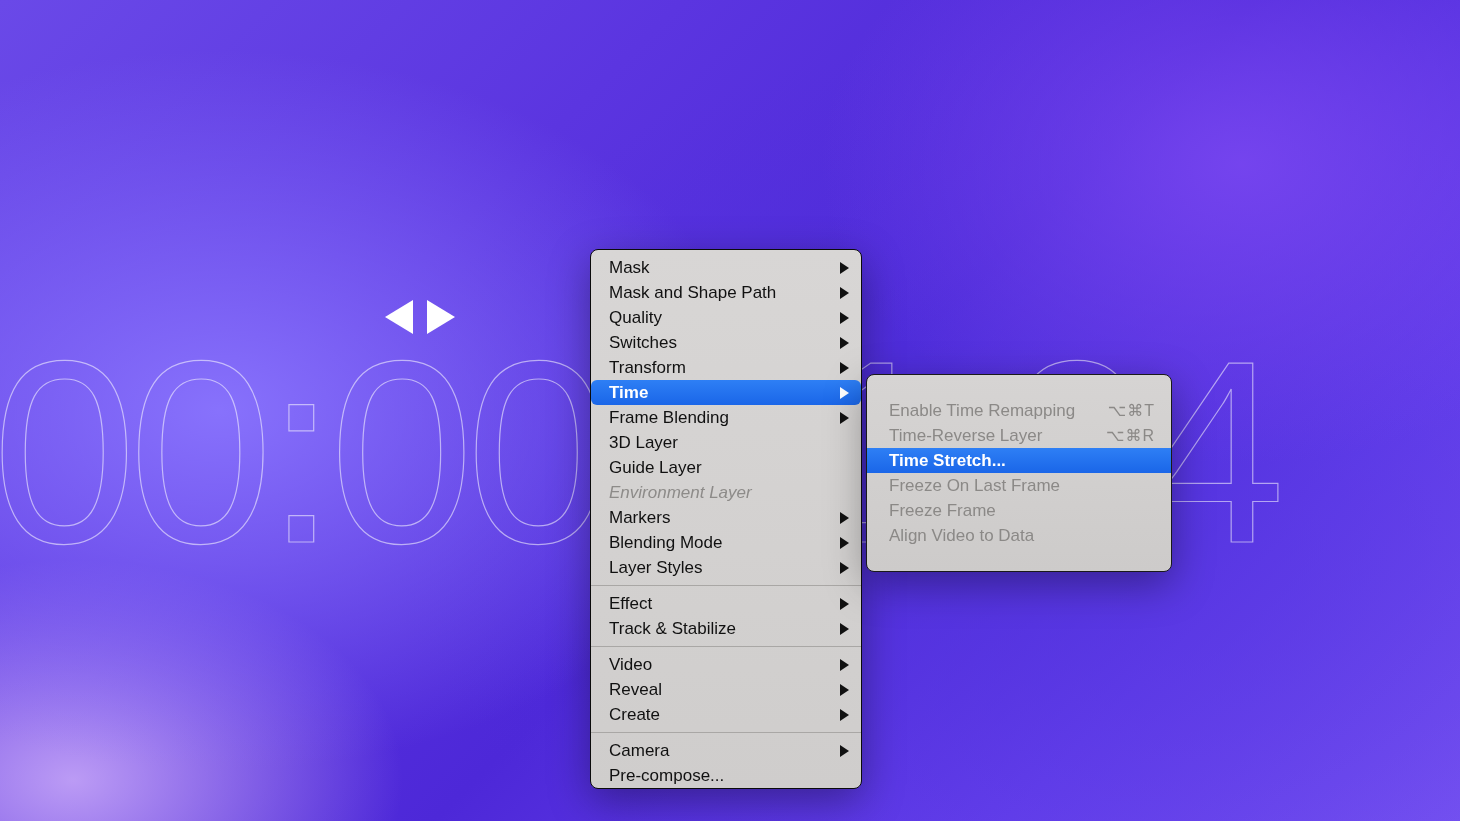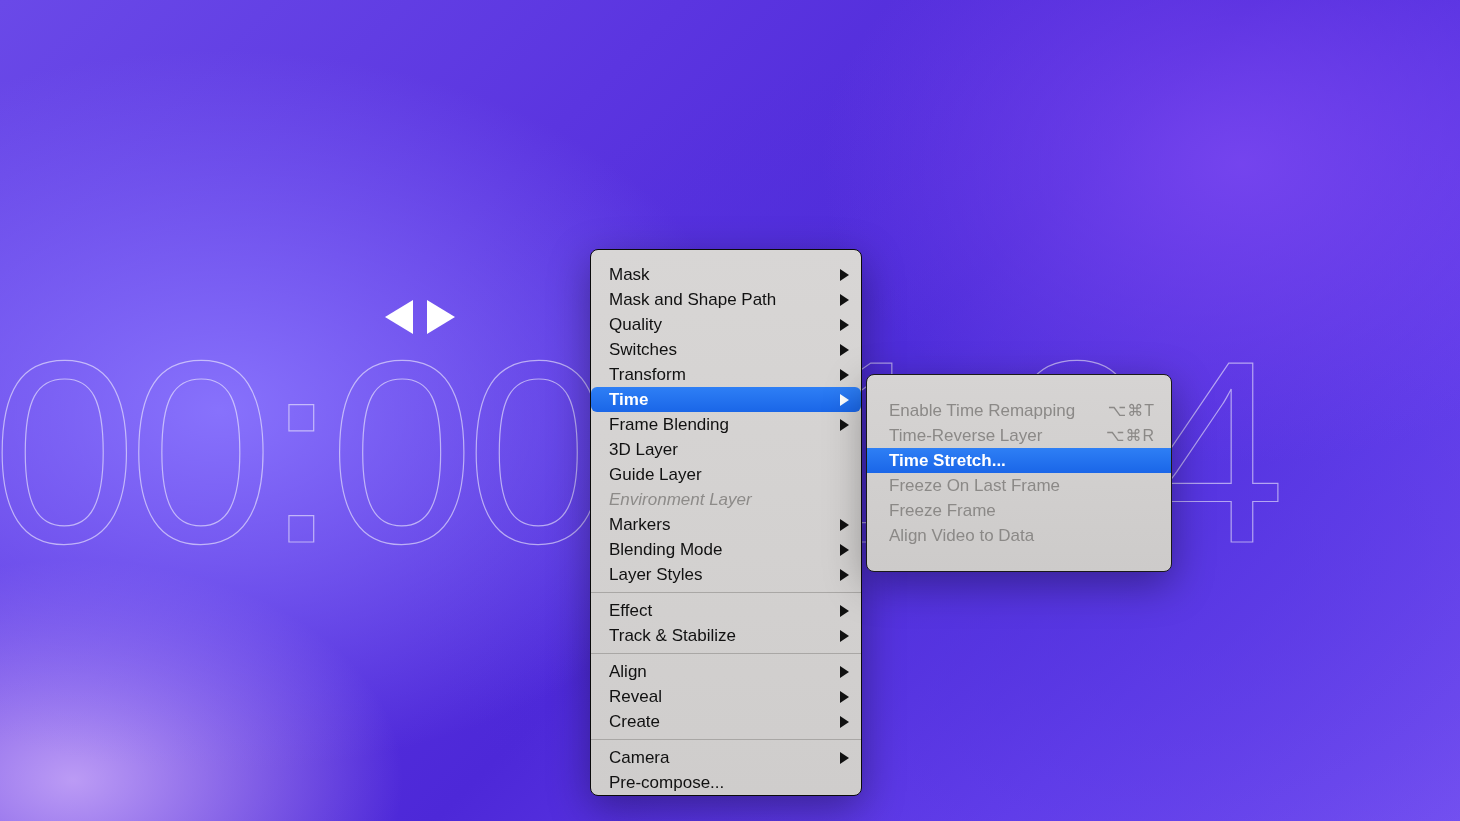--- a/index.html
+++ b/index.html
@@ -58,21 +58,21 @@
 
   
   .menu {
     position: absolute;
     top: 249px;
     left: 590px;
     width: 272px;
     background: linear-gradient(to bottom, #d8d6d5 0%, #cfcdcc 100%);
     border: 1px solid #0b0b0b;
     border-radius: 8px;
-    padding: 12px 0 0 0;
+    padding: 5px 0 0 0;
     box-shadow: 0 12px 40px rgba(0,0,0,0.35);
     overflow: hidden;
   }
   .menu-item {
     position: relative;
     height: 25px;
     line-height: 25px;
     padding: 0 24px 0 18px;
     font-size: 17px;
     color: #111;
@@ -159,21 +159,21 @@
     <div class="menu-item"><span>3D Layer</span></div>
     <div class="menu-item"><span>Guide Layer</span></div>
     <div class="menu-item disabled"><span>Environment Layer</span></div>
     <div class="menu-item"><span>Markers</span><span class="arrow"></span></div>
     <div class="menu-item"><span>Blending Mode</span><span class="arrow"></span></div>
     <div class="menu-item"><span>Layer Styles</span><span class="arrow"></span></div>
     <div class="menu-sep"></div>
     <div class="menu-item"><span>Effect</span><span class="arrow"></span></div>
     <div class="menu-item"><span>Track &amp; Stabilize</span><span class="arrow"></span></div>
     <div class="menu-sep"></div>
-    <div class="menu-item"><span>Align</span><span class="arrow"></span></div>
+    <div class="menu-item"><span>Video</span><span class="arrow"></span></div>
     <div class="menu-item"><span>Reveal</span><span class="arrow"></span></div>
     <div class="menu-item"><span>Create</span><span class="arrow"></span></div>
     <div class="menu-sep"></div>
     <div class="menu-item"><span>Camera</span><span class="arrow"></span></div>
     <div class="menu-item"><span>Pre-compose...</span></div>
   </div>
 
 <div class="submenu" id="submenu">
     <div class="sub-item">
       <span>Enable Time Remapping</span>

